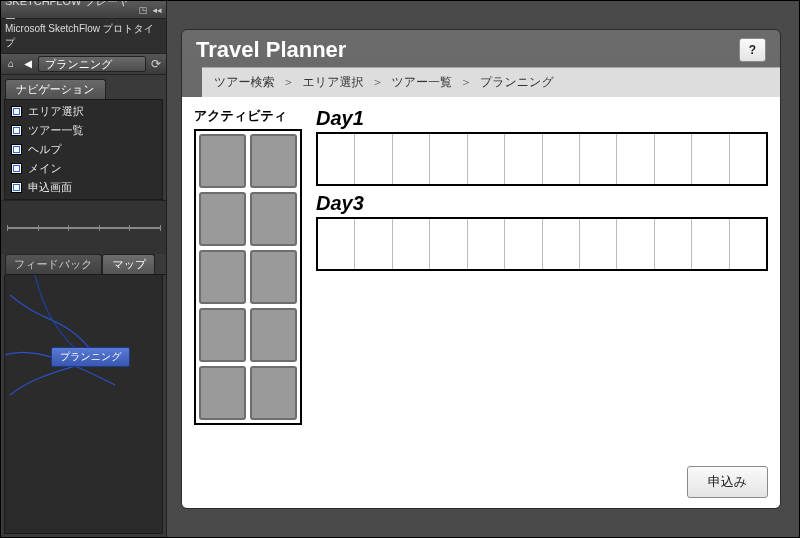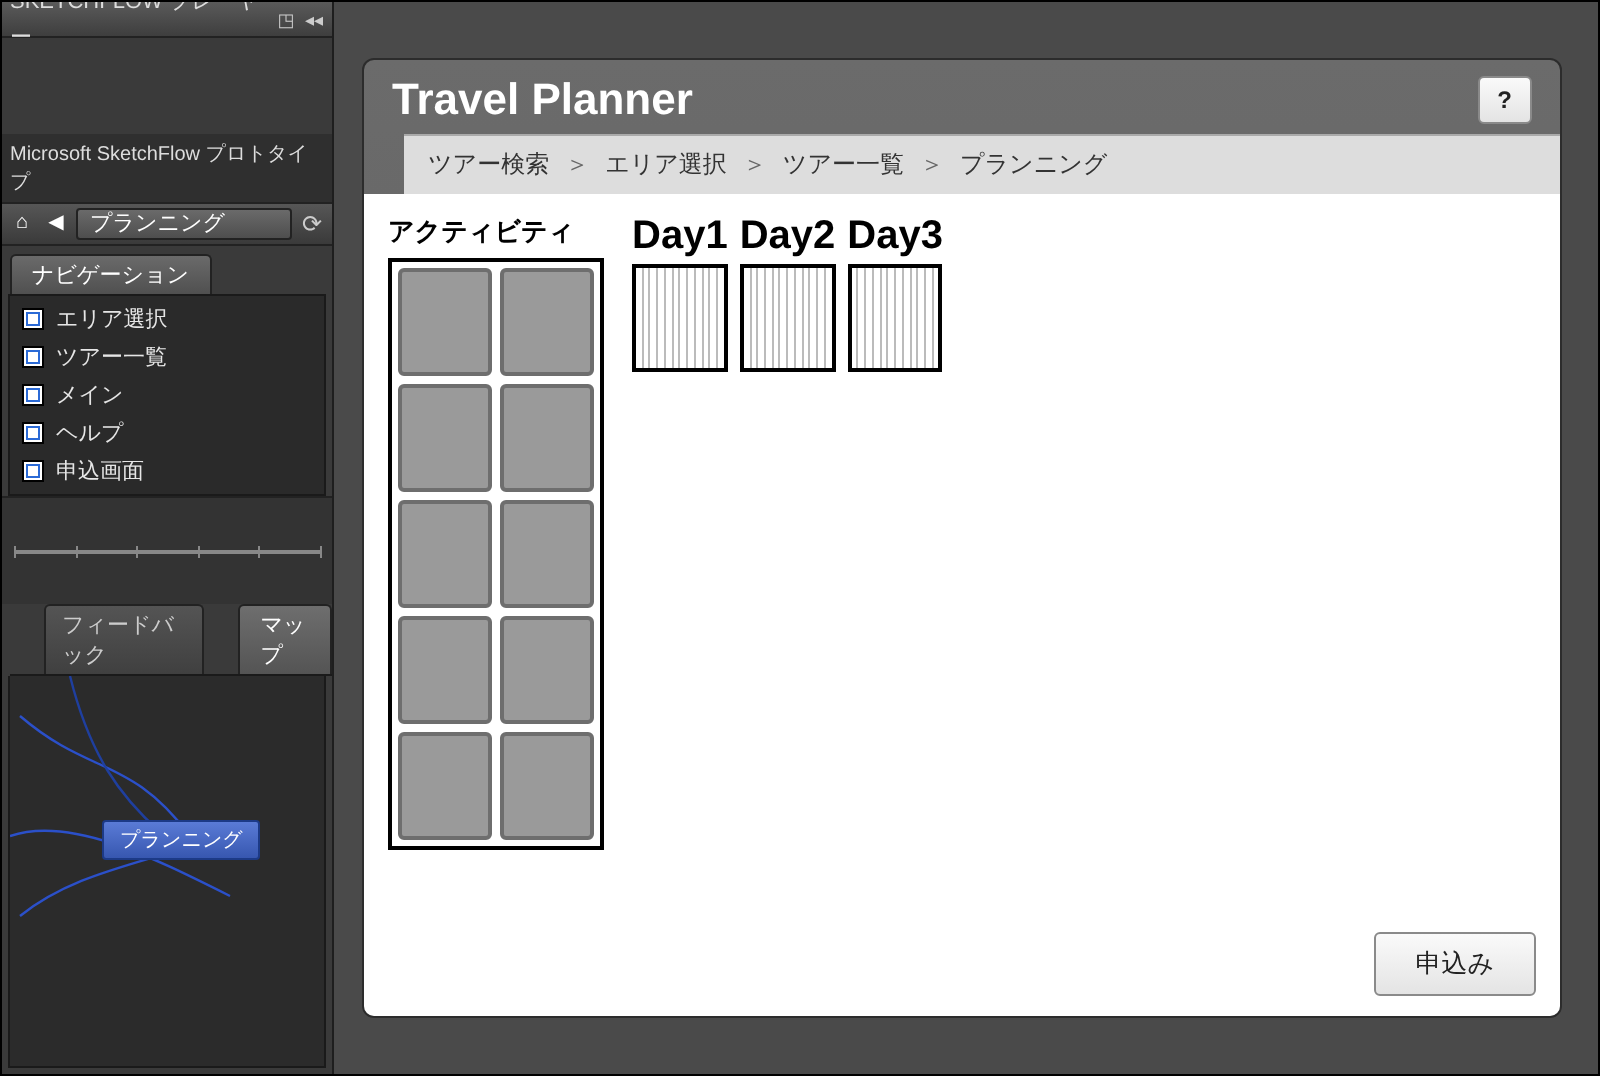--- a/index.html
+++ b/index.html
@@ -26,21 +26,20 @@
     border-bottom: 1px solid #222;
     display: flex; justify-content: space-between; align-items: center;
   }
   .player-bar .icons { display: flex; gap: 4px; }
   .player-bar .mini-icon { width: 10px; height: 10px; color: #ccc; font-size: 9px; line-height: 10px; text-align: center; }
   .proto-title {
     padding: 3px 4px;
     background: #2f2f2f;
     border-bottom: 1px solid #222;
     font-size: 10px;
-    margin-top: 48px;
   }
   .crumb-row {
     display: flex; align-items: center; gap: 3px;
     background: linear-gradient(#565656,#3a3a3a);
     padding: 2px 3px;
     border-bottom: 1px solid #222;
   }
   .crumb-row .home-icon, .crumb-row .speaker-icon {
     width: 14px; height: 14px; color: #fff; font-size: 10px; text-align: center; line-height: 14px;
   }
@@ -87,21 +86,21 @@
   }
   .slider-ticks { position:absolute; left:6px; right:6px; top:20px; height:14px; }
   .slider-ticks span { position:absolute; width:1px; height:6px; background:#888; top:4px; }
   .tab-row {
     display: flex; gap: 0; margin-left: 4px;
     border-bottom: 1px solid #1a1a1a;
   }
   .tab-row .tab {
     background: linear-gradient(#545454,#404040);
     border: 1px solid #222; border-bottom:none; border-radius: 3px 3px 0 0;
-    padding: 2px 8px; font-size: 11px; color: #ccc; margin-left: 17px;
+    padding: 2px 8px; font-size: 11px; color: #ccc;
   }
   .tab-row .tab.active { background: linear-gradient(#6e6e6e,#545454); color: #fff; padding-left: 10px; }
   .map-area {
     flex: 1; min-height: 120px;
     background: #2b2b2b;
     position: relative;
     overflow: hidden;
     margin: 0 3px 3px 3px;
     border: 1px solid #1a1a1a; border-top:none;
   }
@@ -170,21 +169,21 @@
     display: grid;
     grid-template-columns: repeat(2, 1fr);
     grid-auto-rows: 54px;
     gap: 4px;
   }
   .act-cell {
     background: #9a9a9a;
     border: 2px solid #6e6e6e;
     border-radius: 3px;
   }
-  .days-col { flex:1; display:flex; flex-direction:row; gap:6px; }
+  .days-col { flex:1; display:flex; flex-direction:column; gap:6px;font-style:italic; }
   .day-block { display:flex; flex-direction:column; }
   .day-title { font-size: 20px; font-weight: bold; margin-bottom: 2px; }
   .day-strip {
     border: 2px solid #000;
     height: 54px;
     display: flex;
   }
   .slot { flex:1; border-right: 1px solid #bbb; }
   .slot:last-child { border-right: none; }
   .footer-row {
@@ -220,25 +219,25 @@
       <div class="nav-item">
         <span class="nav-square"></span>
         <span>エリア選択</span>
       </div>
       <div class="nav-item">
         <span class="nav-square"></span>
         <span>ツアー一覧</span>
       </div>
       <div class="nav-item">
         <span class="nav-square"></span>
+        <span>ヘルプ</span>
+      </div>
+      <div class="nav-item">
+        <span class="nav-square"></span>
         <span>メイン</span>
-      </div>
-      <div class="nav-item">
-        <span class="nav-square"></span>
-        <span>ヘルプ</span>
       </div>
       <div class="nav-item">
         <span class="nav-square"></span>
         <span>申込画面</span>
       </div>
     </div>
 
   <div class="slider-area">
     <div class="slider-track"></div>
     <div class="slider-ticks">
@@ -315,37 +314,20 @@
                 <div class="slot"></div>
                 <div class="slot"></div>
                 <div class="slot"></div>
                 <div class="slot"></div>
                 <div class="slot"></div>
                 <div class="slot"></div>
                 <div class="slot"></div>
               </div>
             </div>
             <div class="day-block">
-              <div class="day-title">Day2</div>
-              <div class="day-strip">
-                <div class="slot"></div>
-                <div class="slot"></div>
-                <div class="slot"></div>
-                <div class="slot"></div>
-                <div class="slot"></div>
-                <div class="slot"></div>
-                <div class="slot"></div>
-                <div class="slot"></div>
-                <div class="slot"></div>
-                <div class="slot"></div>
-                <div class="slot"></div>
-                <div class="slot"></div>
-              </div>
-            </div>
-            <div class="day-block">
               <div class="day-title">Day3</div>
               <div class="day-strip">
                 <div class="slot"></div>
                 <div class="slot"></div>
                 <div class="slot"></div>
                 <div class="slot"></div>
                 <div class="slot"></div>
                 <div class="slot"></div>
                 <div class="slot"></div>
                 <div class="slot"></div>

